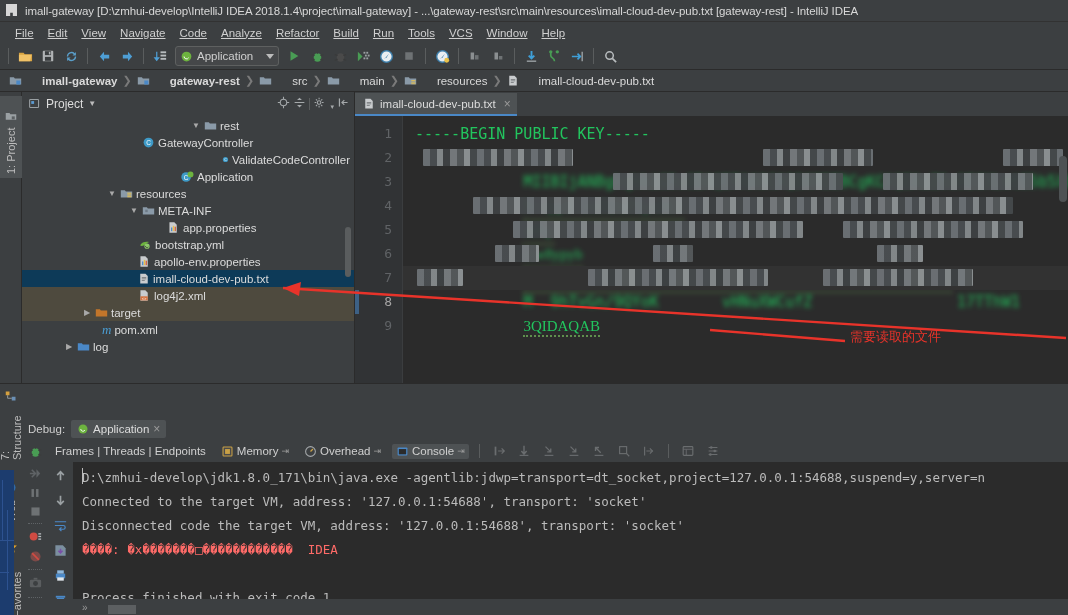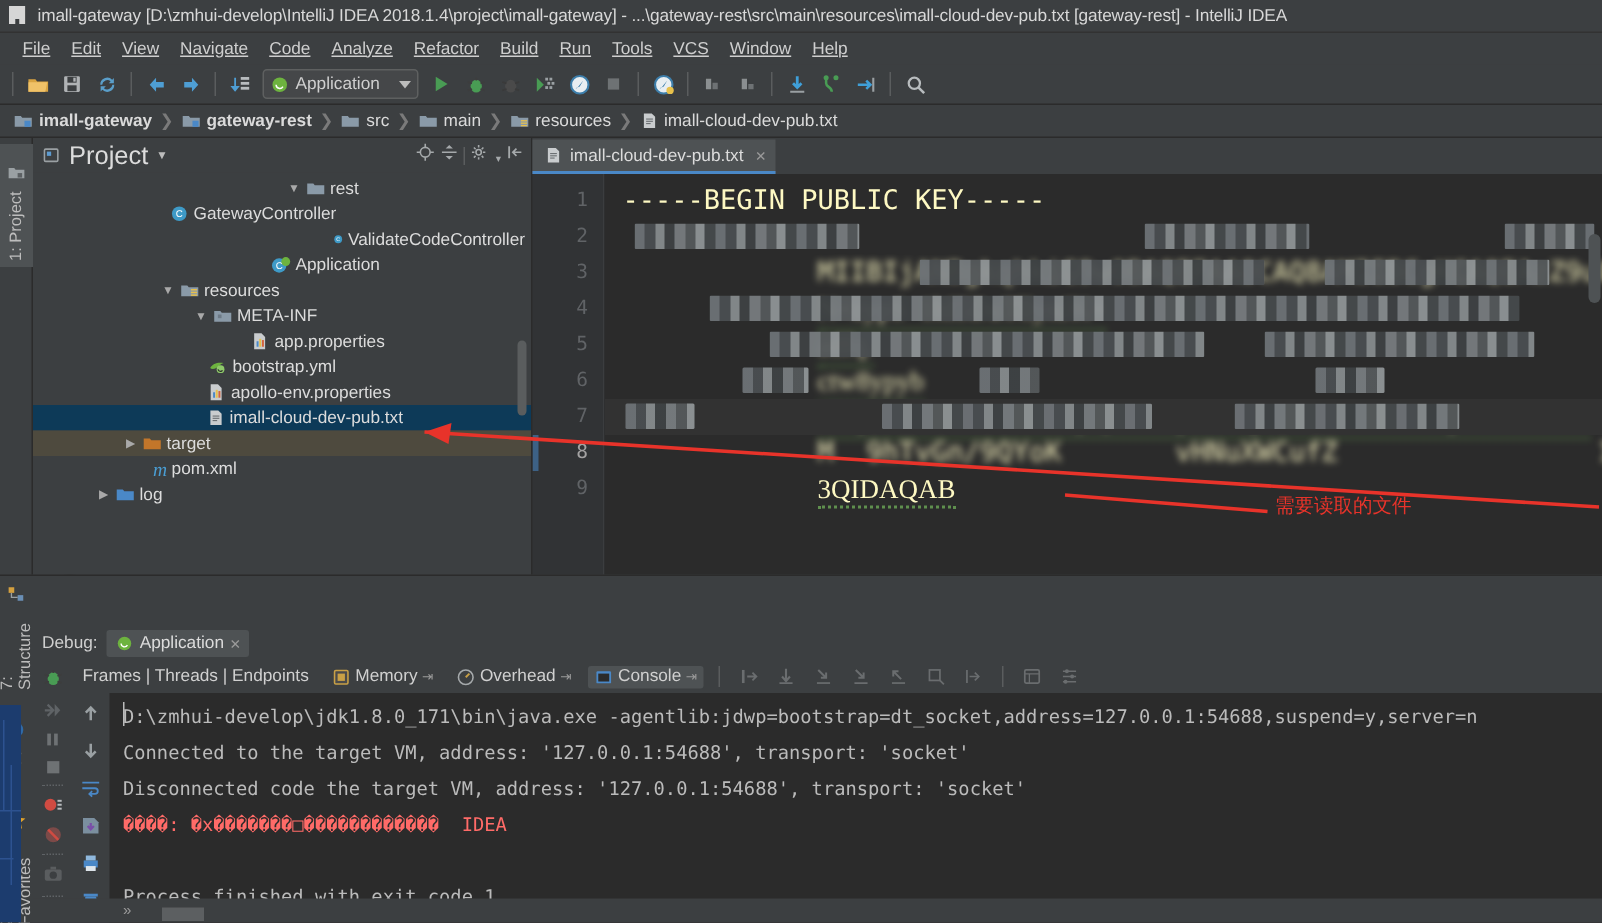--- a/index.html
+++ b/index.html
@@ -60,21 +60,21 @@
     width:0;height:0;border-left:4px solid transparent;border-right:4px solid transparent;
     border-top:5px solid #bcbcbc; margin-left:auto;
   }
 
   
   .navbar {
     height: 22px; background: #3c3f41; display: flex; align-items: center;
     padding-left: 6px; border-bottom: 1px solid #2b2b2b;
   }
   .crumb {
-    display: flex; align-items: center; gap: 4px; font-size: 11.5px;
+    display: flex; align-items: center; gap: 20px; font-size: 11.5px;
     color: #dadada; padding: 1px 3px; white-space: nowrap;
   }
   .crumb.bold { font-weight: bold; }
   .crumb-sep {
     color: #7a7a7a; font-size: 11px; margin: 0 2px;
   }
 
   
   .workspace { position: relative; height: 505px; display: flex; }
 
@@ -94,21 +94,21 @@
 
   
   .project-panel {
     width: 333px; background: #3c3f41; display: flex; flex-direction: column;
     flex: none; border-right: 1px solid #2b2b2b;
   }
   .pp-header {
     height: 23px; display: flex; align-items: center; gap: 5px;
     padding: 0 4px 0 6px; background: #3c3f41;
   }
-  .pp-title { font-size: 17px; color: #dcdcdc; }
+  .pp-title { font-size: 12px; color: #dcdcdc; }
   .pp-tools { margin-left: auto; display: flex; align-items: center; gap: 3px; }
   .pp-tree {
     flex: 1; background: #3c3f41; overflow: hidden; position: relative;
     font-size: 11.5px; color: #d6d6d6; padding-top: 2px;
   }
   .node {
     height: 17px; display: flex; align-items: center; gap: 3px;
     padding-right: 4px; white-space: nowrap; position: relative;
   }
   .node.selected { background: #0d3a58; }
@@ -152,22 +152,22 @@
   .lnum.cur { color: #a4a3a3; }
   .gutter-marker {
     position: absolute; left: 0; width: 4px; height: 24px; background: #3d6185;
   }
   .code-area {
     flex: 1; position: relative; padding-top: 6px; overflow: hidden;
     background: #2b2b2b;
   }
   .codeline {
     height: 24px; line-height: 24px; padding-left: 12px;
-    font-family: "DejaVu Sans Mono", monospace; font-size: 18px;
-    color: #fef9c3; white-space: pre; position: relative;
+    font-family: "DejaVu Sans Mono", monospace; font-size: 15px;
+    color: #22c55e; white-space: pre; position: relative;
   }
   .codeline.cur { background: #323232; }
   .codeline .blur {
     filter: blur(2.6px); opacity: .92; display: inline-block;
   }
   .codeline .mosaic {
     display: inline-block; vertical-align: -3px; height: 17px;
     background-image:
       linear-gradient(90deg,#6d7276 0 7px,#4a4e51 7px 14px,#868b8d 14px 20px,#3e4244 20px 27px,#777c7f 27px 34px,#55595b 34px 41px,#8f9496 41px 47px,#464a4c 47px 54px);
     background-size: 54px 100%;
@@ -548,21 +548,21 @@
       <div class="pp-tree">
 
         <div class="node" style="padding-left:169px;">
           <span class="arrow">▼</span>
           <svg width="13" height="13" viewBox="0 0 16 16">
               <path d="M1 4h5l1.2 1.5H15V13H1z" fill="#8a9aa8"></path>
             </svg>
           <span class="lbl">rest</span>
         </div>
 
-        <div class="node" style="padding-left:91px;">
+        <div class="node" style="padding-left:120px;">
           <svg width="13" height="13" viewBox="0 0 16 16">
               <circle cx="8" cy="8" r="6" fill="#3e9ac7"></circle>
               <text x="8" y="11" font-size="8" fill="#fff" text-anchor="middle" font-family="Liberation Sans">C</text>
             </svg>
           <span class="lbl">GatewayController</span>
         </div>
 
         <div class="node" style="padding-left:200px;">
           <svg width="13" height="13" viewBox="0 0 16 16">
               <circle cx="8" cy="8" r="6" fill="#3e9ac7"></circle>
@@ -640,20 +640,28 @@
               <path d="M3 1.5h7l3 3V14.5H3z" fill="#c9ccce"></path>
               <g fill="#6c7073">
                 <rect x="5" y="6" width="6" height="1"></rect>
                 <rect x="5" y="8" width="6" height="1"></rect>
                 <rect x="5" y="10" width="4" height="1"></rect>
               </g>
             </svg>
           <span class="lbl">imall-cloud-dev-pub.txt</span>
         </div>
 
+        <div class="node khaki" style="padding-left:116px;">
+          <svg width="13" height="13" viewBox="0 0 16 16">
+              <path d="M3 1.5h6l3 3V14.5H3z" fill="#c9ccce"></path>
+              <rect x="3" y="9" width="9" height="5" fill="#d4733f"></rect>
+              <text x="7.5" y="13" font-size="5" fill="#fff" text-anchor="middle" font-family="Liberation Sans">&lt;&gt;</text>
+            </svg>
+          <span class="lbl">log4j2.xml</span>
+        </div>
 
         <div class="node khaki" style="padding-left:60px;">
           <span class="arrow">▶</span>
           <svg width="13" height="13" viewBox="0 0 16 16">
               <path d="M1 4h5l1.2 1.5H15V13H1z" fill="#c3762a"></path>
             </svg>
           <span class="lbl">target</span>
         </div>
 
         <div class="node" style="padding-left:80px;">
@@ -985,21 +993,21 @@
                 <rect x="3" y="3" width="10" height="2" fill="#4a88c7"></rect>
                 <g stroke="#2b2b2b" stroke-width="0.9">
                   <path d="M6.3 7v5M8 7v5M9.7 7v5"></path>
                 </g>
               </svg>
           </span>
         </div>
 
         <div class="console">
           <span class="console-caret"></span>
-          <div class="cline">D:\zmhui-develop\jdk1.8.0_171\bin\java.exe -agentlib:jdwp=bootstrap=dt_socket,address=127.0.0.1:54688,suspend=y,server=n</div>
+          <div class="cline">D:\zmhui-develop\jdk1.8.0_171\bin\java.exe -agentlib:jdwp=transport=dt_socket,project=127.0.0.1:54688,suspend=y,server=n</div>
           <div class="cline">Connected to the target VM, address: '127.0.0.1:54688', transport: 'socket'</div>
           <div class="cline">Disconnected code the target VM, address: '127.0.0.1:54688', transport: 'socket'</div>
           <div class="cline err">����: �x�������□������������  IDEA</div>
           <div class="cline"></div>
           <div class="cline">Process finished with exit code 1</div>
         </div>
       </div>
     </div>
   </div>
 

